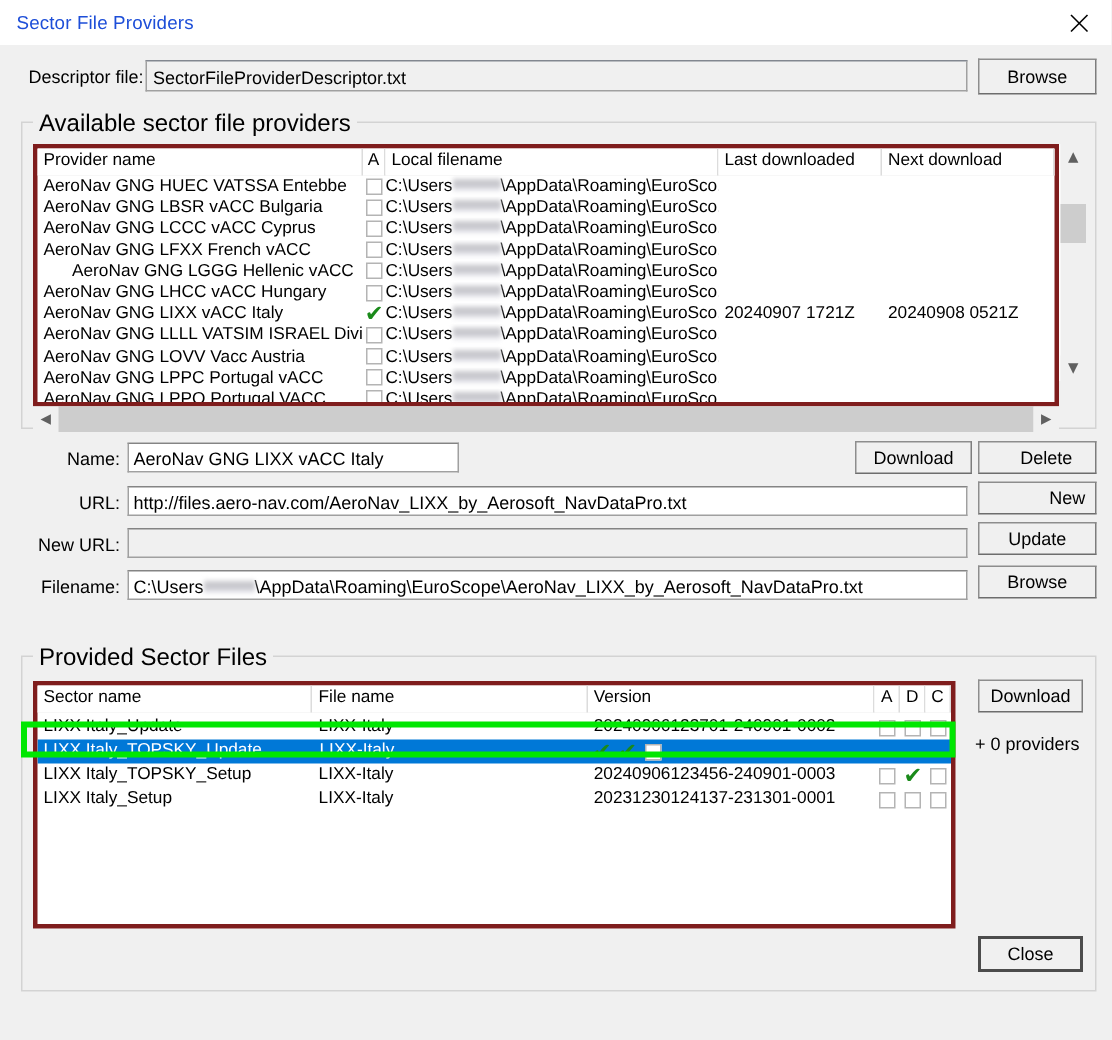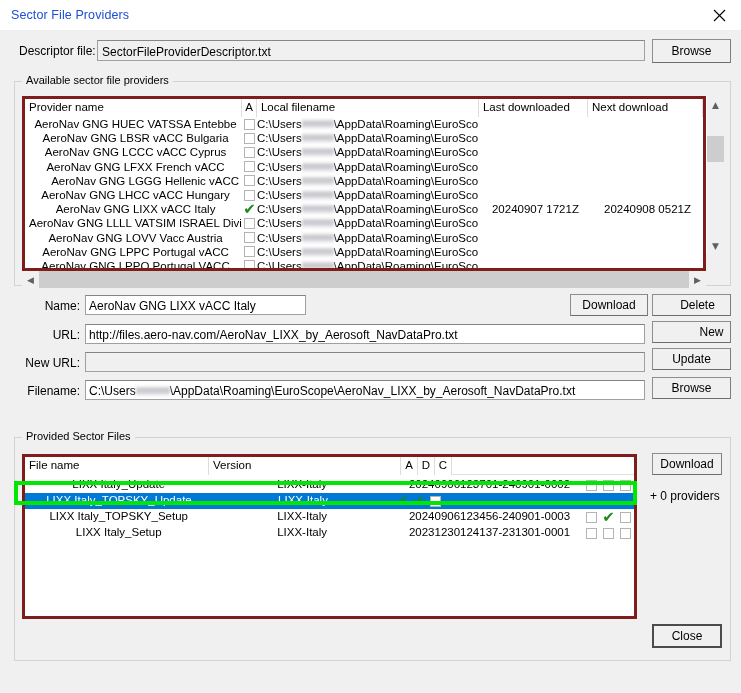--- a/index.html
+++ b/index.html
@@ -78,21 +78,21 @@
 
   
   .groupbox {
     position: absolute;
     border: 1px solid #d3d3d3;
   }
   .groupbox-title {
     position: absolute;
     background: #f0f0f0;
     padding: 0 4px;
-    font-size: 11px;
+    font-size: 16px;
     color: #000;
     white-space: nowrap;
   }
 
   
   .listview {
     position: absolute;
     background: #fff;
     border: 3px solid #7f1d1d;
     overflow: hidden;
@@ -108,21 +108,21 @@
     line-height: 17px;
     font-size: 11.5px;
     padding-left: 4px;
     border-right: 1px solid #dcdcdc;
     background: #ffffff;
     color: #000;
     overflow: hidden;
     white-space: nowrap;
   }
   .lv-th.center { padding-left: 0; text-align: center; }
-  .lv-body { position: relative; text-align: center; }
+  .lv-body { position: relative; }
   .lv-row {
     display: flex;
     height: 14.2px;
     line-height: 14px;
     font-size: 11.5px;
     white-space: nowrap;
   }
   .lv-td {
     overflow: hidden;
     white-space: nowrap;
@@ -382,20 +382,21 @@
   <div class="btn" style="left:652px; top:294px; width:79px; height:22px;padding-left:12px;">Delete</div>
   <div class="btn" style="left:652px; top:321px; width:79px; height:22px;padding-left:40px;">New</div>
   <div class="btn" style="left:652px; top:348px; width:79px; height:22px;">Update</div>
   <div class="btn" style="left:652px; top:377px; width:79px; height:22px;">Browse</div>
 
   <div class="groupbox" style="left:14px; top:437px; width:717px; height:224px;"></div>
   <div class="groupbox-title" style="left:22px; top:430px;">Provided Sector Files</div>
 
   <div class="listview" style="left:22px; top:454px; width:615px; height:165px;">
     <div class="lv-header">
+      <div class="lv-th" style="width:184px;">Sector name</div>
       <div class="lv-th" style="width:184px;">File name</div>
       <div class="lv-th" style="width:192px;">Version</div>
       <div class="lv-th center" style="width:17px;">A</div>
       <div class="lv-th center" style="width:17px;">D</div>
       <div class="lv-th center" style="width:17px;">C</div>
     </div>
     <div class="lv-body" id="sector-files-body" style="padding-top:2px;">
         <div class="lv-row" style="height: 16px;">
           <div class="lv-td" style="width: 184px; height: 16px; line-height: 15px;">LIXX Italy_Update</div>
           <div class="lv-td" style="width: 184px; height: 16px; line-height: 15px;">LIXX-Italy</div>

